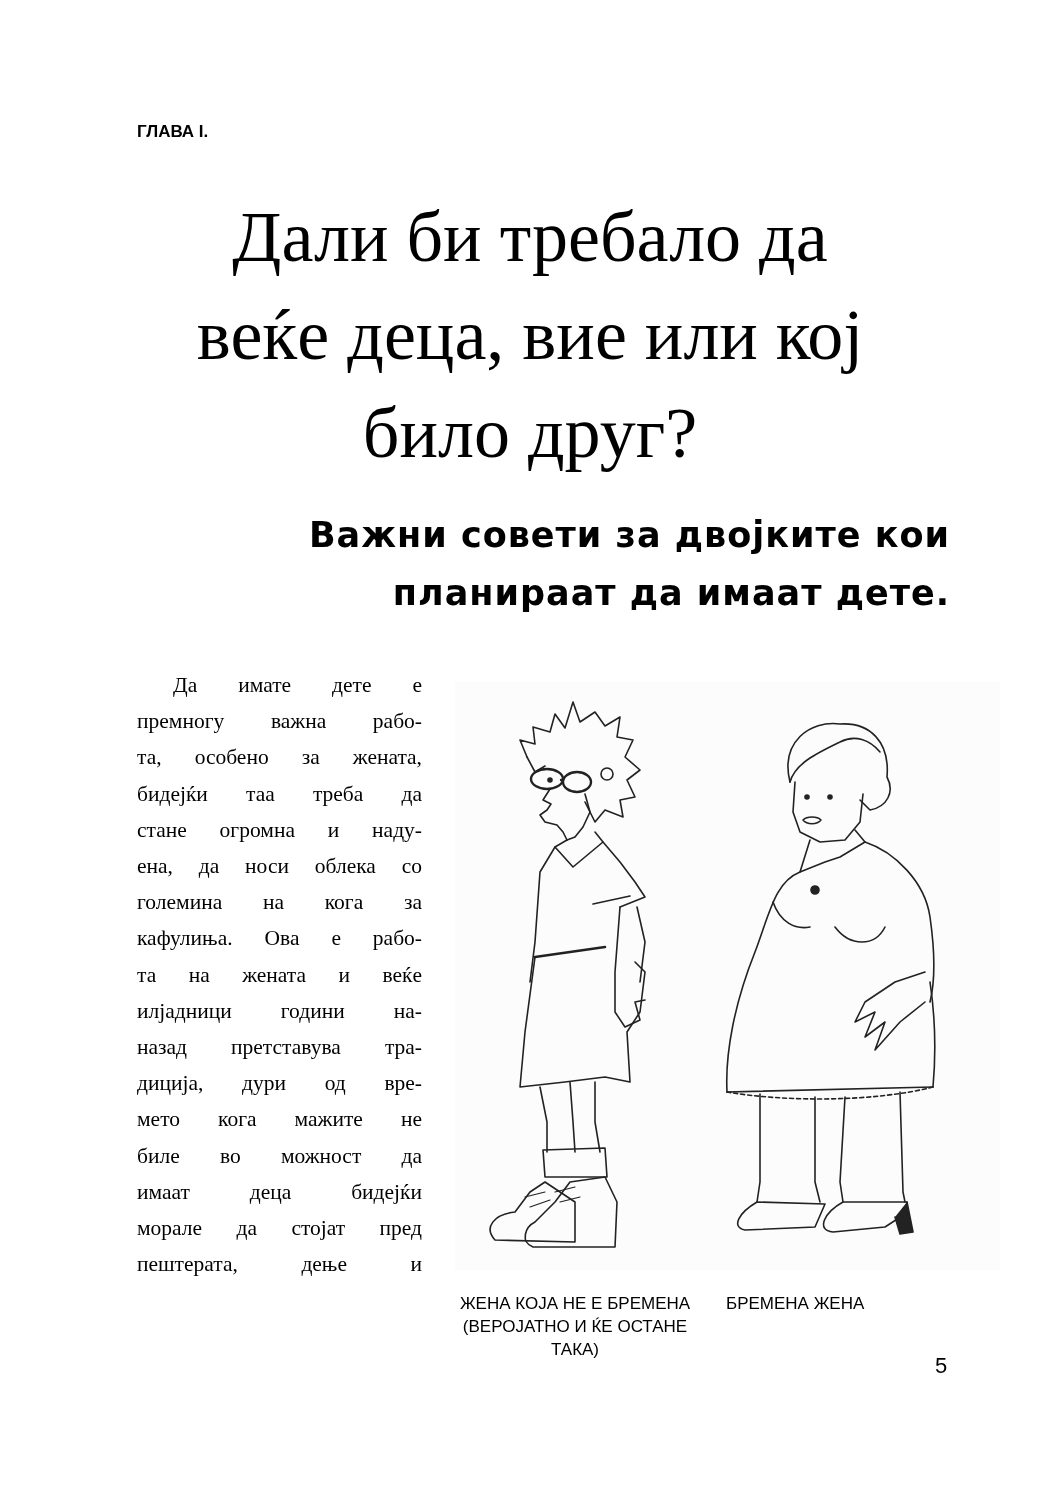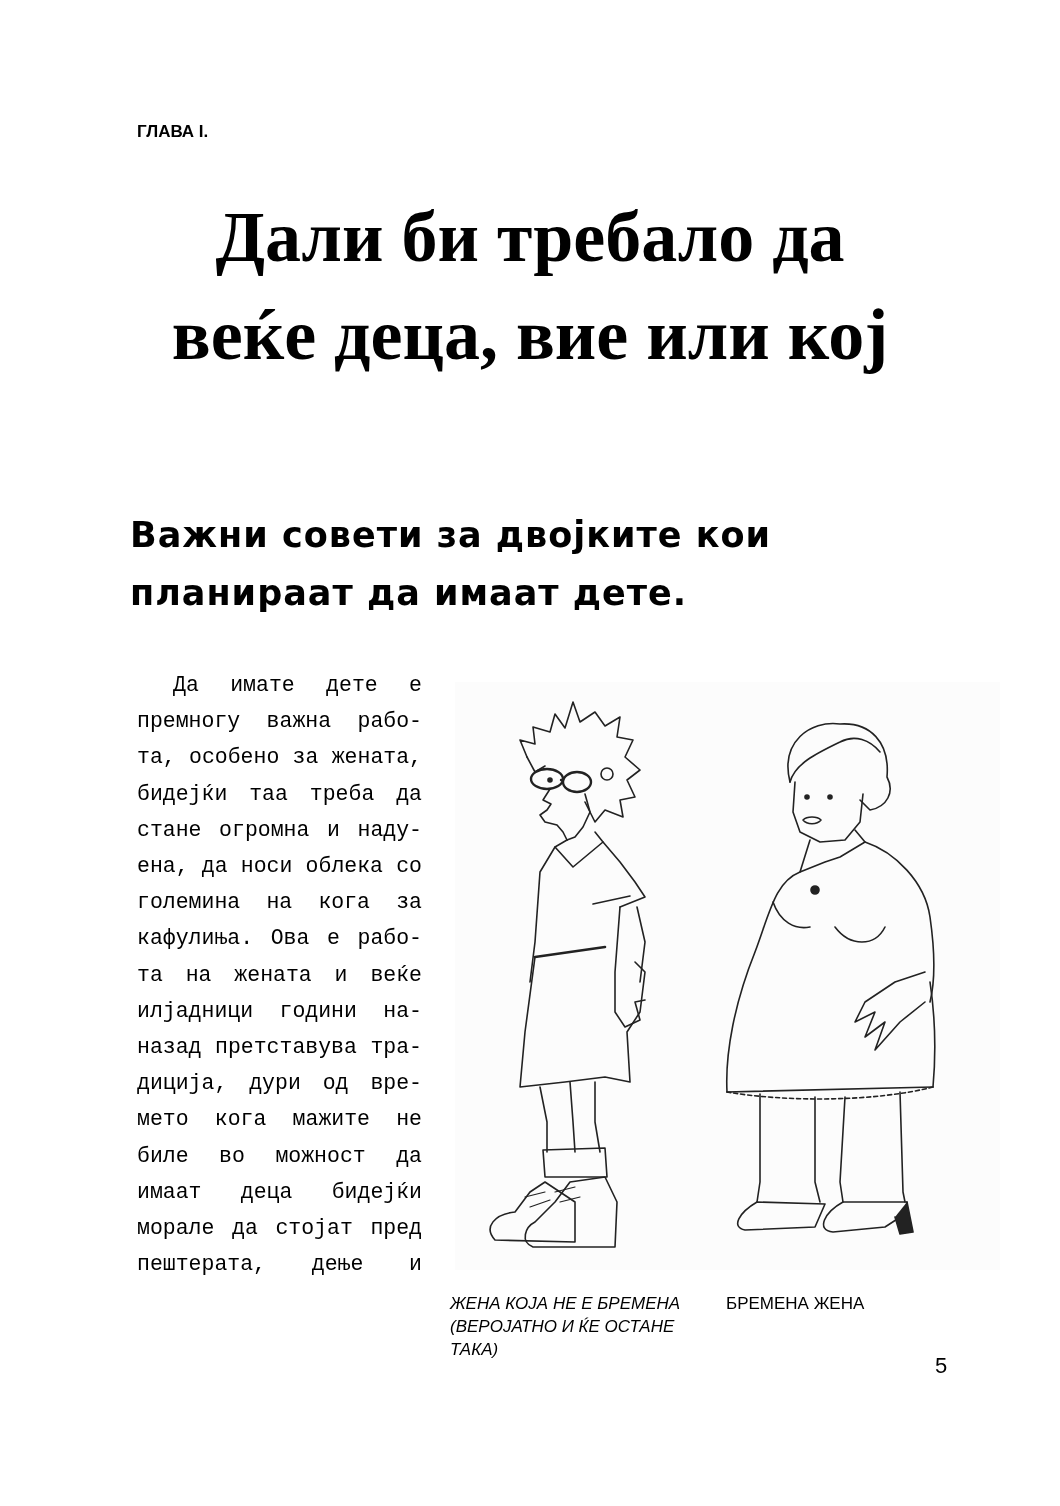--- a/index.html
+++ b/index.html
@@ -1,36 +1,37 @@
 <!DOCTYPE html>
 <html><head>
 <meta charset="utf-8">
 <style>
   html, body { margin:0; padding:0; background:#ffffff; }
   body { width:1060px; height:1506px; position:relative; overflow:hidden; color:#000; }
   .chapter { position:absolute; left:137px; top:122px; font-family:"Liberation Sans", sans-serif; font-weight:bold; font-size:17px; letter-spacing:0px; }
-  .title { position:absolute; left:100px; top:188px; width:860px; text-align:center; font-family:"Liberation Serif", serif; font-weight:bold; font-size:72px; line-height:98px; }
-  .subtitle { position:absolute; left:130px; top:506px; width:820px; text-align:left; font-family:"DejaVu Sans", sans-serif; font-weight:bold; font-size:35px; line-height:58px; letter-spacing:1px; }
-  .body-text { position:absolute; left:137px; top:667px; width:285px; font-family:Liberation Mono, monospace; font-size:21.5px; line-height:36.2px; text-align:justify; }
+  .title { position:absolute; left:100px; top:188px; width:860px; text-align:center; font-family:"Liberation Serif", serif; font-weight:normal; font-size:72px; line-height:98px; }
+  .subtitle { position:absolute; left:130px; top:506px; width:820px; text-align:right; font-family:"DejaVu Sans", sans-serif; font-weight:bold; font-size:35px; line-height:58px; letter-spacing:1px; }
+  .body-text { position:absolute; left:137px; top:667px; width:285px; font-family:Liberation Serif, serif; font-size:21.5px; line-height:36.2px; text-align:justify; }
   .body-text .line { display:block; text-align:justify; text-align-last:justify; white-space:nowrap; }
   .body-text .line.first { padding-left:36px; }
   .illus { position:absolute; left:455px; top:682px; width:545px; height:588px; background:#fcfcfc; }
   .caption { position:absolute; font-family:"Liberation Sans", sans-serif; font-size:17px; line-height:23px; }
-  .cap1 { left:450px; top:1292px; width:250px; text-align:left;font-style:italic; }
+  .cap1 { left:450px; top:1292px; width:250px; text-align:center; }
   .cap2 { left:726px; top:1292px; width:160px; }
   .page-num { position:absolute; left:935px; top:1353px; font-family:"Liberation Sans", sans-serif; font-size:22px; }
 </style>
 </head>
 <body>
 
 <div class="chapter">ГЛАВА I.</div>
 
 <div class="title">
   <div>Дали би требало да</div>
   <div>веќе деца, вие или кој</div>
+  <div>било друг?</div>
 </div>
 
 <div class="subtitle">
   <div>Важни совети за двојките кои</div>
   <div>планираат да имаат дете.</div>
 </div>
 
 <div class="body-text">
   <span class="line first">Да имате дете е</span>
   <span class="line">премногу важна рабо-</span>

